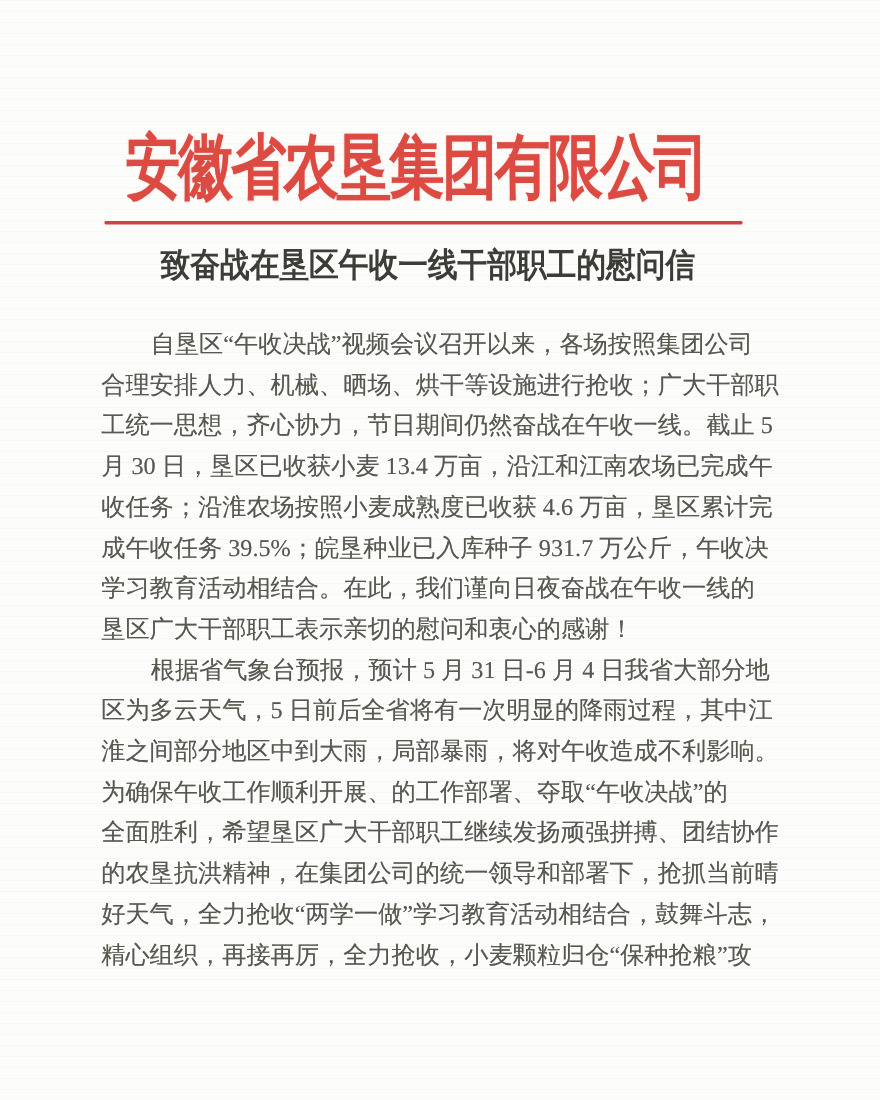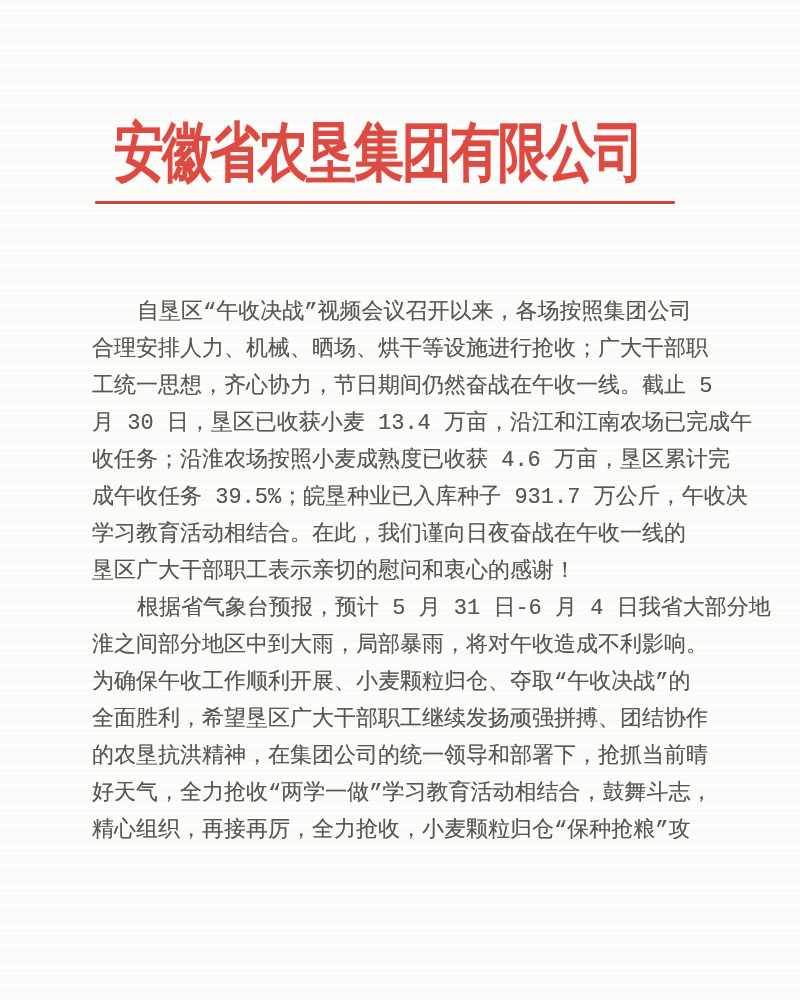--- a/index.html
+++ b/index.html
@@ -62,46 +62,50 @@
   }
 
   .letter-body{
     position:absolute;
     top:294px;left:92px;width:620px;
     color:var(--body-ink);
     font-size:22px;
     line-height:37px;
     text-shadow:0 0 0.6px rgba(88,88,80,0.5);
   }
-  .body-line{white-space:nowrap;font-family:Liberation Mono, monospace;}
+  .body-line{white-space:nowrap;}
   .body-line.indent{text-indent:45px;}
 </style>
 </head>
 <body>
 
 <div class="scan-page">
 
   <div class="letterhead">
     <span class="letterhead-text">安徽省农垦集团有限公司</span>
   </div>
 
   <div class="red-divider"></div>
 
+  <div class="letter-title">
+    <span class="letter-title-text">致奋战在垦区午收一线干部职工的慰问信</span>
+  </div>
 
   <div class="letter-body">
     <div class="body-line indent">自垦区“午收决战”视频会议召开以来，各场按照集团公司</div>
     <div class="body-line">合理安排人力、机械、晒场、烘干等设施进行抢收；广大干部职</div>
     <div class="body-line">工统一思想，齐心协力，节日期间仍然奋战在午收一线。截止 5</div>
     <div class="body-line">月 30 日，垦区已收获小麦 13.4 万亩，沿江和江南农场已完成午</div>
     <div class="body-line">收任务；沿淮农场按照小麦成熟度已收获 4.6 万亩，垦区累计完</div>
     <div class="body-line">成午收任务 39.5%；皖垦种业已入库种子 931.7 万公斤，午收决</div>
     <div class="body-line">学习教育活动相结合。在此，我们谨向日夜奋战在午收一线的</div>
     <div class="body-line">垦区广大干部职工表示亲切的慰问和衷心的感谢！</div>
     <div class="body-line indent">根据省气象台预报，预计 5 月 31 日-6 月 4 日我省大部分地</div>
+    <div class="body-line">区为多云天气，5 日前后全省将有一次明显的降雨过程，其中江</div>
     <div class="body-line">淮之间部分地区中到大雨，局部暴雨，将对午收造成不利影响。</div>
-    <div class="body-line">为确保午收工作顺利开展、小麦颗粒归仓、夺取“午收决战”的</div>
+    <div class="body-line">为确保午收工作顺利开展、的工作部署、夺取“午收决战”的</div>
     <div class="body-line">全面胜利，希望垦区广大干部职工继续发扬顽强拼搏、团结协作</div>
     <div class="body-line">的农垦抗洪精神，在集团公司的统一领导和部署下，抢抓当前晴</div>
     <div class="body-line">好天气，全力抢收“两学一做”学习教育活动相结合，鼓舞斗志，</div>
     <div class="body-line">精心组织，再接再厉，全力抢收，小麦颗粒归仓“保种抢粮”攻</div>
   </div>
 
 </div>
 
 </body></html>

